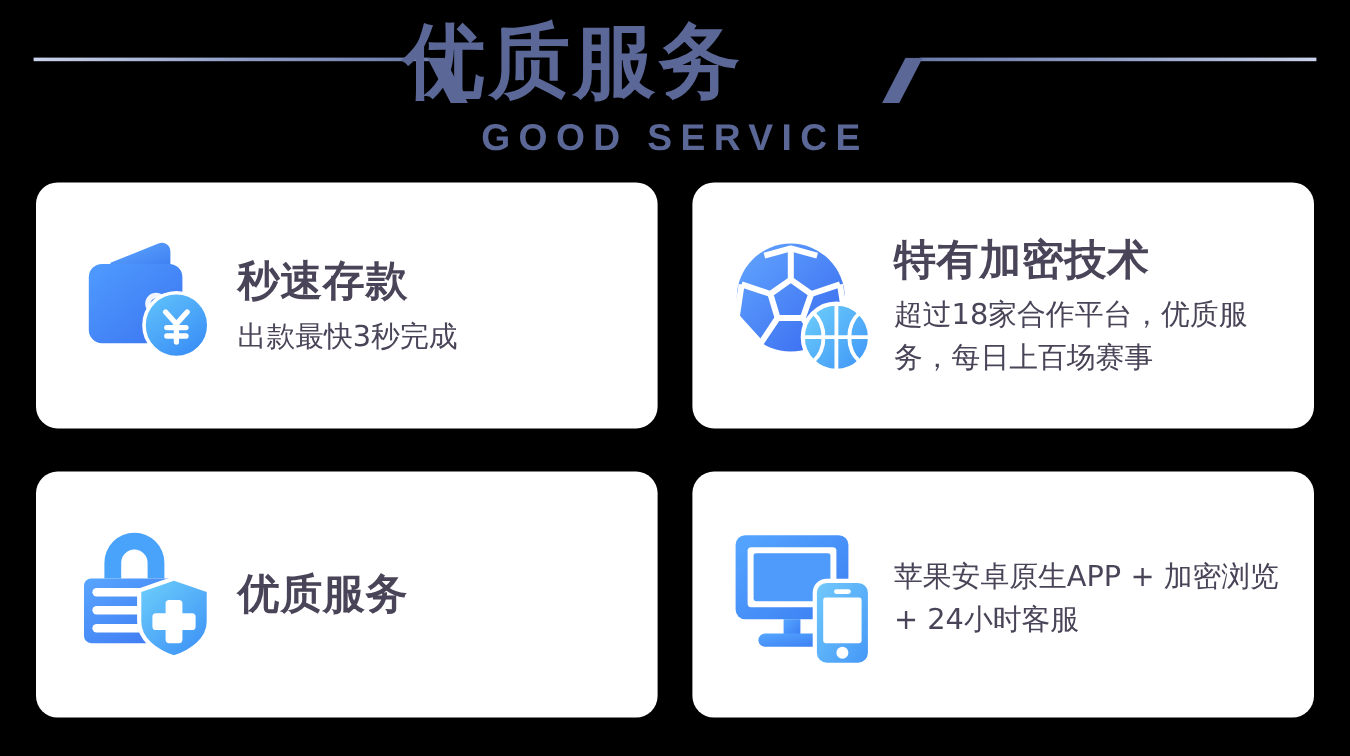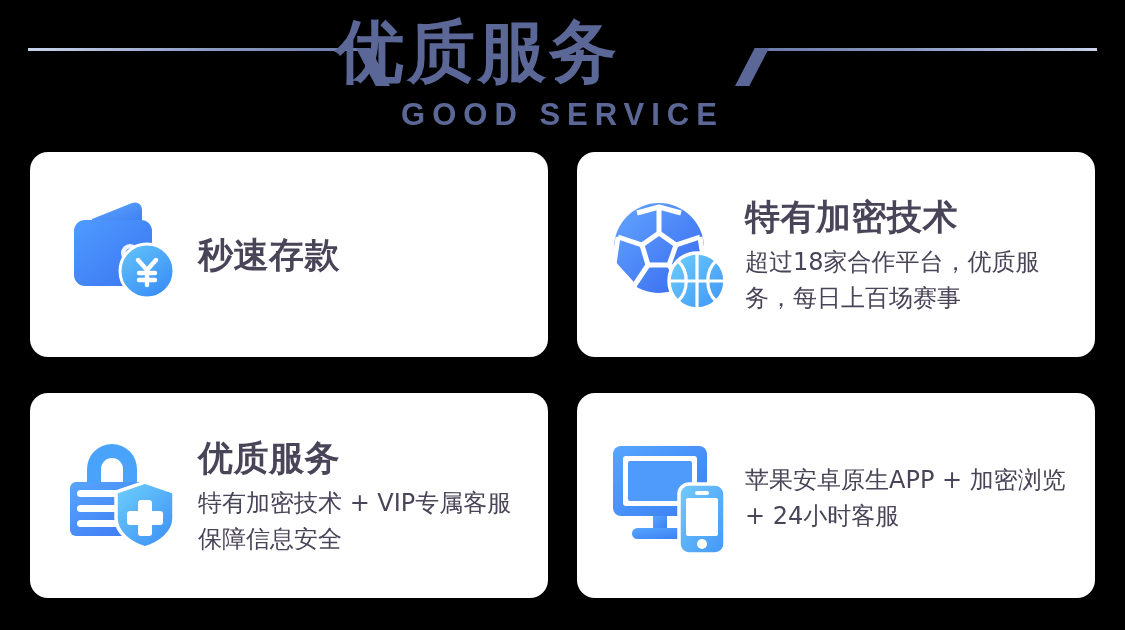--- a/index.html
+++ b/index.html
@@ -188,20 +188,21 @@
           <path d="M82 71 L91 81"></path>
           <path d="M100 71 L91 81"></path>
           <path d="M83 84 L99 84"></path>
           <path d="M83 91 L99 91"></path>
           <path d="M91 81 L91 96"></path>
         </g>
       </svg>
     </div>
     <div class="card-text">
       <div class="card-title">秒速存款</div>
+      <div class="card-desc">出款最快3秒完成</div>
     </div>
   </div>
 
   <div class="card">
     <div class="card-icon">
       <svg viewBox="0 0 132 132" width="132" height="132">
         <defs>
           <linearGradient id="ballG" x1="0" y1="0" x2="1" y2="1">
             <stop offset="0%" stop-color="#63a6ff"></stop>
             <stop offset="100%" stop-color="#3667ee"></stop>
@@ -260,21 +261,20 @@
         </g>
         <path d="M89 52 L118 62 L118 88 C118 103 104 113 89 118 C74 113 60 103 60 88 L60 62 Z" fill="url(#shieldG)" stroke="#ffffff" stroke-width="3.5"></path>
         <g fill="#ffffff">
           <rect x="82" y="70" width="14" height="36" rx="3"></rect>
           <rect x="71" y="81" width="36" height="14" rx="3"></rect>
         </g>
       </svg>
     </div>
     <div class="card-text">
       <div class="card-title">优质服务</div>
-      <div class="card-desc two-line">特有加密技术 + VIP专属客服保障信息安全</div>
     </div>
   </div>
 
   <div class="card">
     <div class="card-icon">
       <svg viewBox="0 0 132 132" width="132" height="132">
         <defs>
           <linearGradient id="monG" x1="0" y1="0" x2="1" y2="1">
             <stop offset="0%" stop-color="#55a6ff"></stop>
             <stop offset="100%" stop-color="#3b7df2"></stop>

